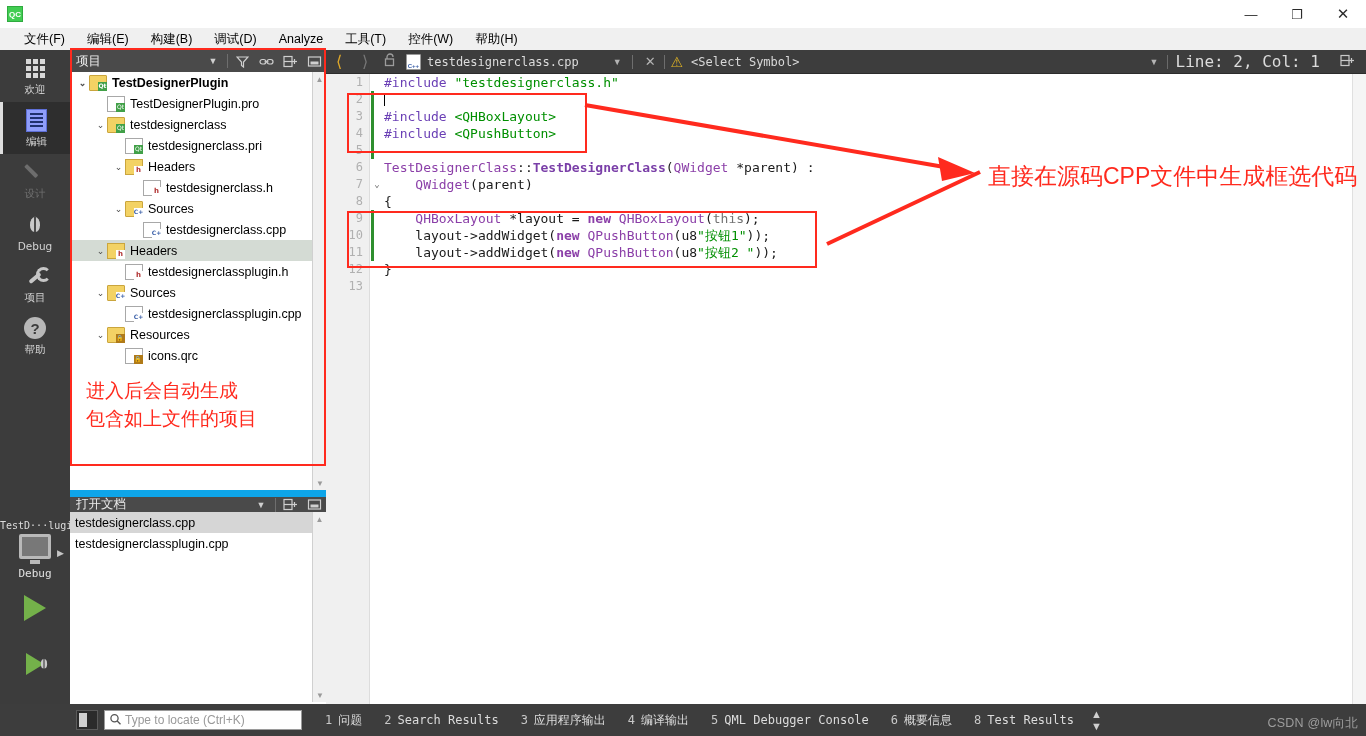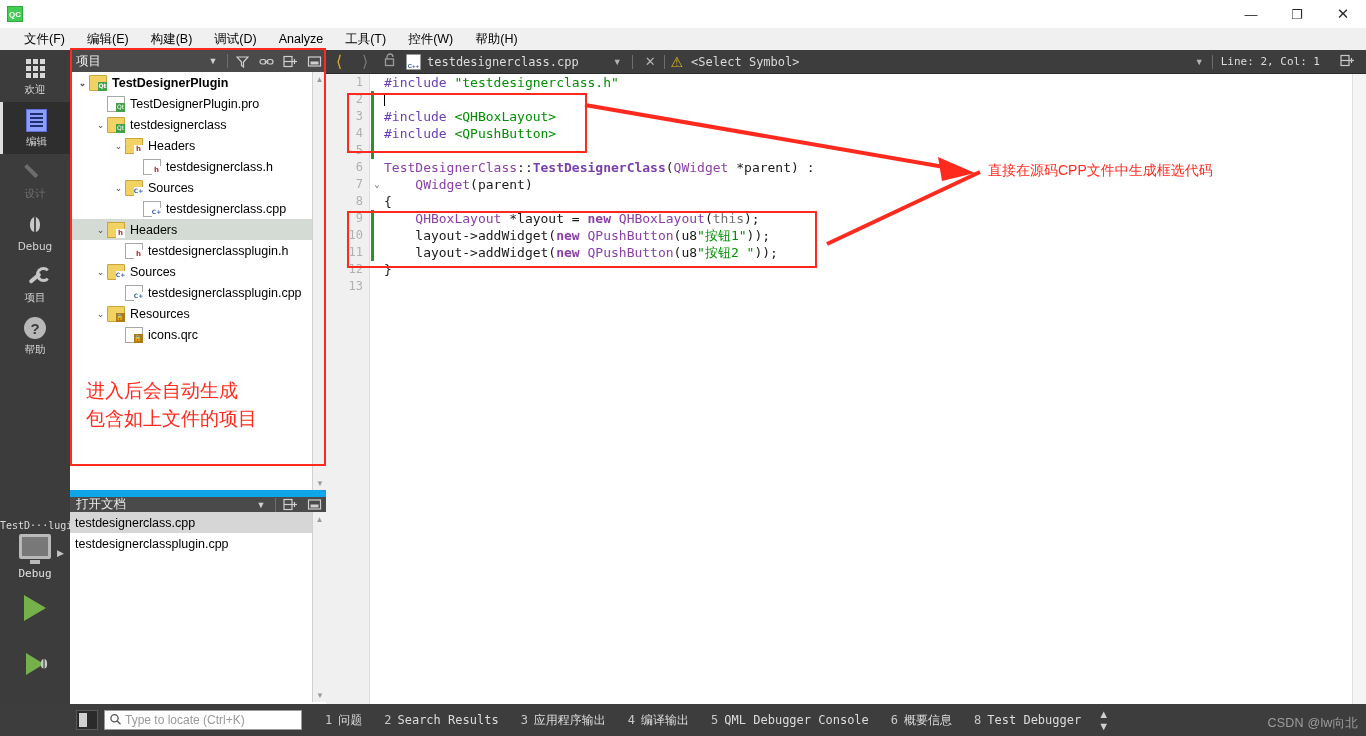--- a/index.html
+++ b/index.html
@@ -195,21 +195,21 @@
     display: flex; align-items: flex-end; justify-content: flex-end; margin-right: 6px; margin-left: 4px;
     box-sizing: border-box;
   }
   .cppchip i { font-size: 6px; color: #3a5fa8; font-weight: bold; font-style: normal; padding: 0 1px; }
   .efile { font-family: "DejaVu Sans Mono", monospace; font-size: 12px; color: #dcdcdc; }
   .tdrop { margin-left: 34px; color: #b4b4b4; font-size: 9px; }
   .tx { margin-left: 10px; margin-right: 6px; color: #b4b4b4; font-size: 13px; }
   .warnico { color: #e8b923; font-size: 14px; margin: 0 8px 0 4px; }
   .selsym { font-family: "DejaVu Sans Mono", monospace; font-size: 12px; color: #d8d8d8; }
   .espacer { flex: 1; }
-  .linecol { font-family: "DejaVu Sans Mono", monospace; font-size: 11px; color: #dcdcdc; }
+  .linecol { font-family: "DejaVu Sans Mono", monospace; font-size: 16px; color: #dcdcdc; }
   .evsep { width: 1px; height: 14px; background: #6a6a6a; margin: 0 8px; }
   .splitico { width: 26px; text-align: center; color: #c8c8c8; font-size: 12px; }
 
   .code {
     position: relative; background: #ffffff; height: 631px;
     font-family: "DejaVu Sans Mono", monospace; font-size: 13px;
   }
   .gutter {
     position: absolute; left: 0; top: 0; width: 44px; height: 100%;
     background: #f0f0f0; border-right: 1px solid #dddddd; box-sizing: border-box;
@@ -439,20 +439,28 @@
             </span>
             <span>TestDesignerPlugin.pro</span>
           </div>
           <div class="trow">
             <span style="display:inline-block;width:24px"></span>
             <span class="arrow">⌄</span>
             <span class="ficon folder">
               <span class="badge qt">Qt</span>
             </span>
             <span>testdesignerclass</span>
+          </div>
+          <div class="trow">
+            <span style="display:inline-block;width:42px"></span>
+            <span class="arrow"></span>
+            <span class="ficon docfile">
+              <span class="badge qt">Qt</span>
+            </span>
+            <span>testdesignerclass.pri</span>
           </div>
           <div class="trow">
             <span style="display:inline-block;width:42px"></span>
             <span class="arrow">⌄</span>
             <span class="ficon hfold">
               <span class="badge h">h</span>
             </span>
             <span>Headers</span>
           </div>
           <div class="trow">
@@ -698,21 +706,21 @@
           <div class="pane">
             <span class="pnum">5</span>
             <span>QML Debugger Console</span>
           </div>
           <div class="pane">
             <span class="pnum">6</span>
             <span>概要信息</span>
           </div>
           <div class="pane">
             <span class="pnum">8</span>
-            <span>Test Debugger</span>
+            <span>Test Results</span>
           </div>
         </div>
     </div>
     <div class="updown">▲<br style="line-height:2px">▼</div>
     <div class="watermark">CSDN @lw向北</div>
   </div>
 
   <div class="annot-box" style="left:70px; top:48px; width:256px; height:418px;"></div>
 
   <div class="annot-text" style="left:86px; top:377px; font-size:19px;"><span>进入后会自动生成
@@ -724,15 +732,15 @@
 
   <svg class="annot-arrow" style="left:580px; top:95px; width:400px; height:90px;">
     <line x1="5" y1="10" x2="370" y2="73" stroke="#ff2a1e" stroke-width="4"></line>
     <polygon points="395,78 358,62 362,86" fill="#ff2a1e"></polygon>
   </svg>
 
   <svg class="annot-arrow" style="left:812px; top:160px; width:175px; height:95px;">
     <line x1="168" y1="12" x2="15" y2="84" stroke="#ff2a1e" stroke-width="4"></line>
   </svg>
 
-  <div class="annot-text" style="left:988px; top:160px; font-size:14px;"><span>直接在源码CPP文件中生成框选代码</span></div>
+  <div class="annot-text" style="left:988px; top:160px; font-size:23px;"><span>直接在源码CPP文件中生成框选代码</span></div>
 
 </div>
 
 </body></html>

